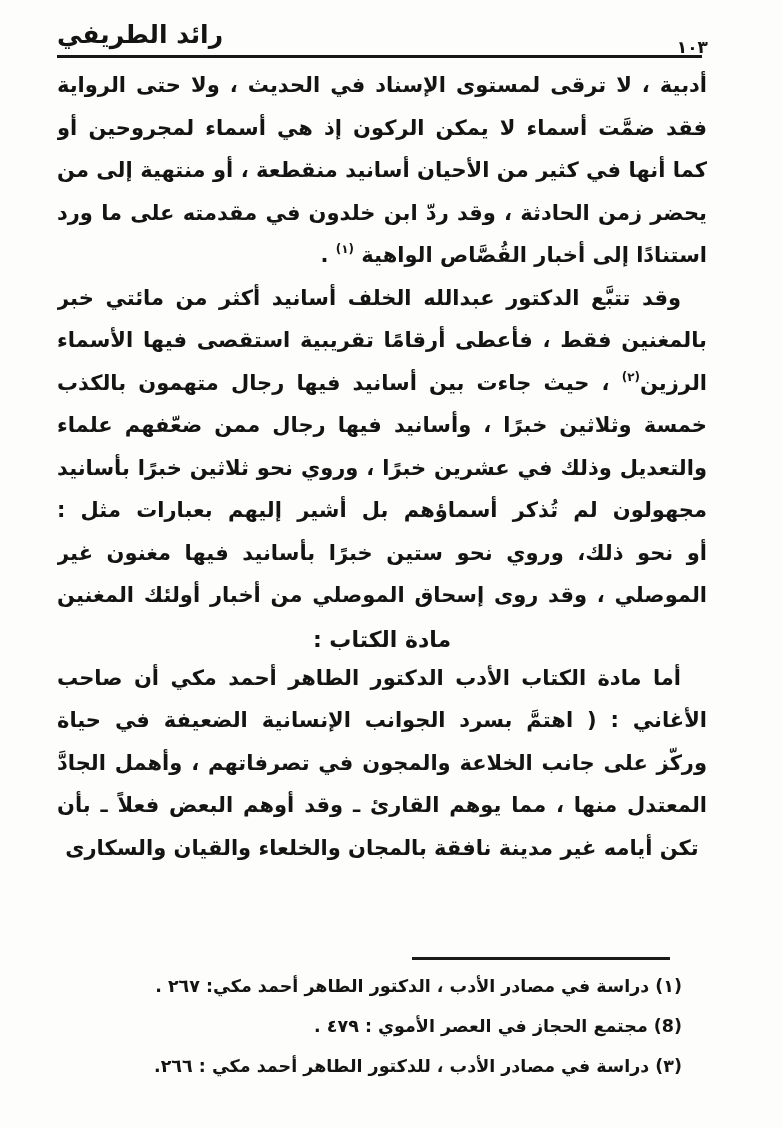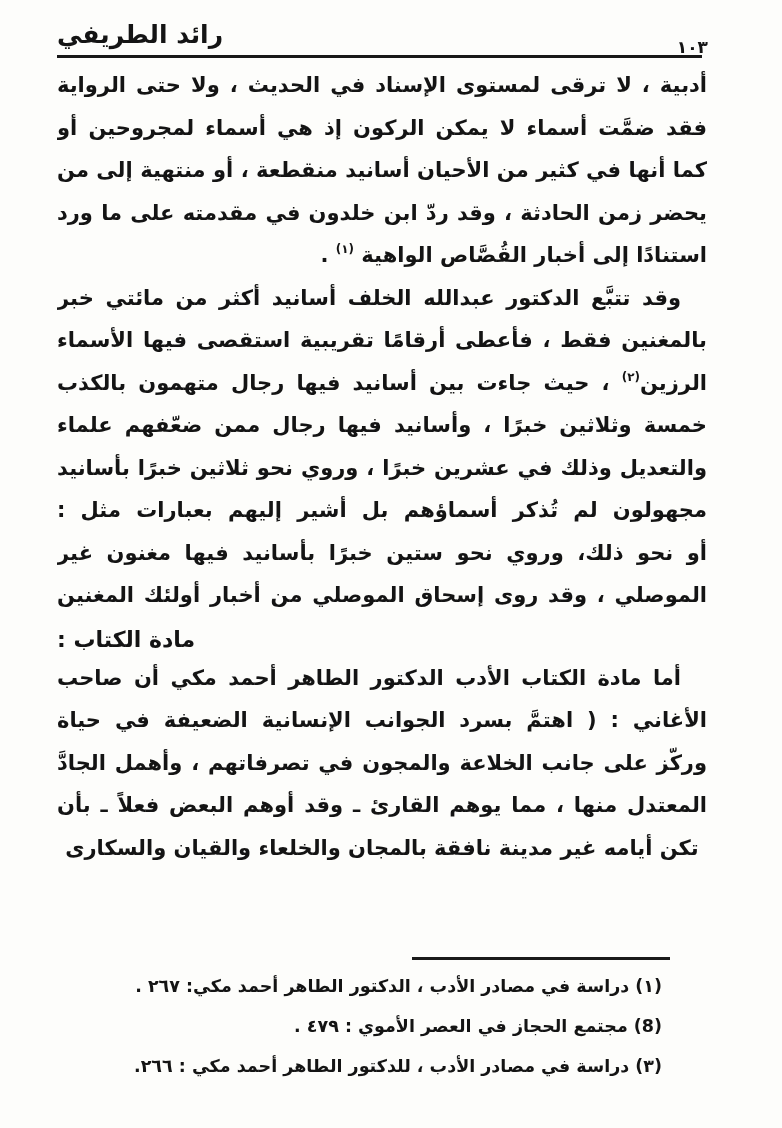--- a/index.html
+++ b/index.html
@@ -54,33 +54,33 @@
     font-size: 12px;
     font-weight: 700;
     vertical-align: 9px;
     line-height: 0;
   }
   .sec {
     height: 40px;
     line-height: 46px;
     font-size: 22px;
     font-weight: 900;
-    text-align: left;
+    text-align: center;
     overflow: hidden;
   }
   
   .footnote-sep {
     position: absolute;
     top: 957px; right: 112px;
     width: 258px; height: 3px;
     background: #1a1a1a;
   }
   .footnotes {
     position: absolute;
-    top: 966px; right: 120px;
+    top: 966px; right: 100px;
     width: 560px;
     direction: rtl;
   }
   .fn {
     height: 40px; line-height: 40px;
     font-size: 17.5px; font-weight: 700;
     text-align: right;
     overflow: hidden;
   }
 </style>

